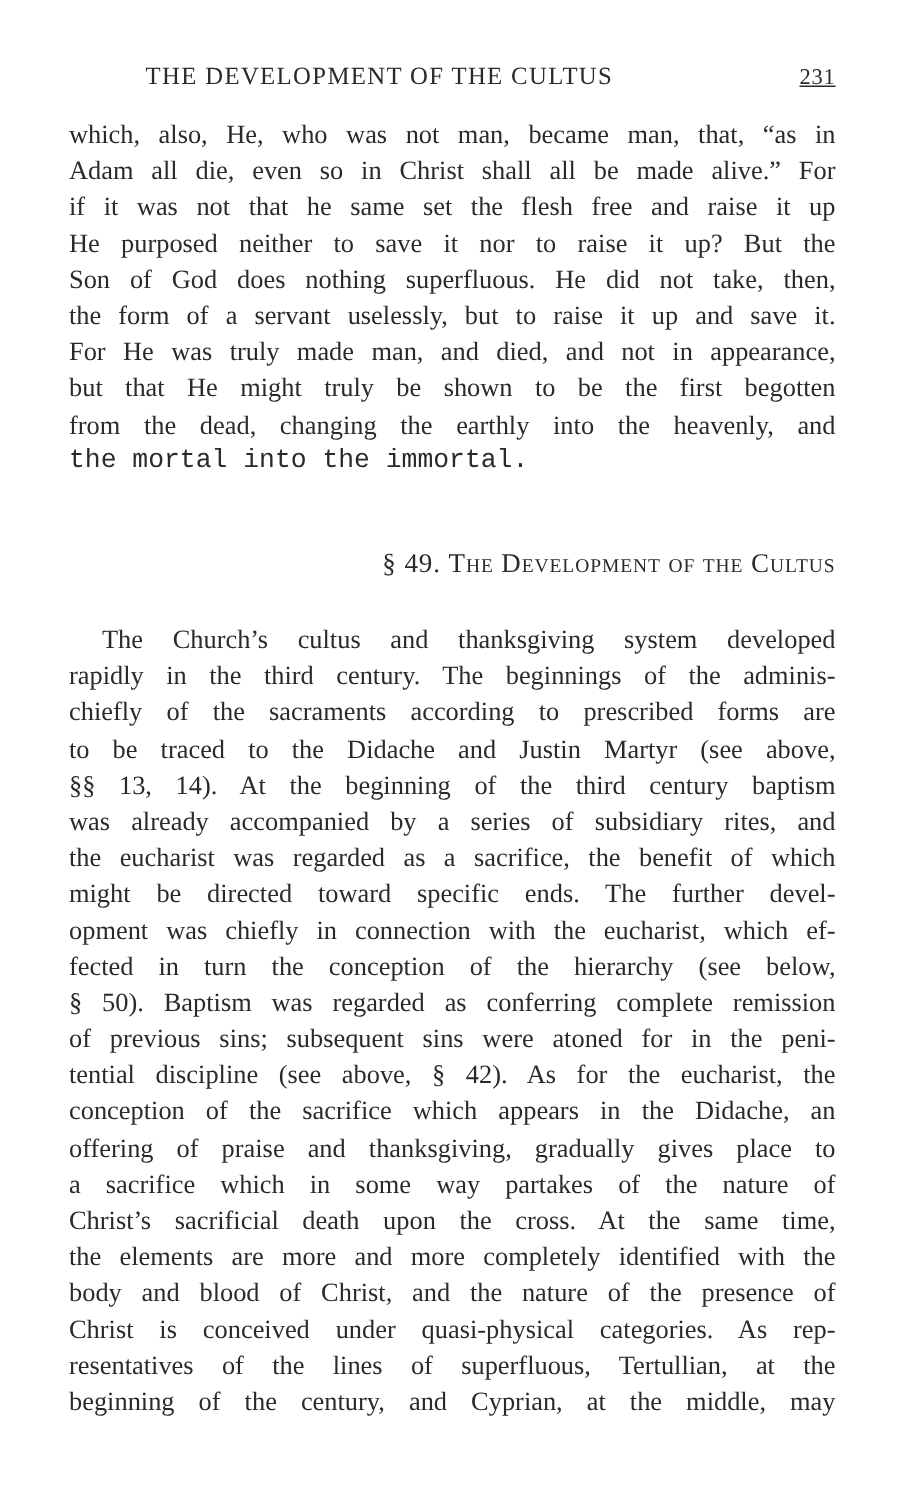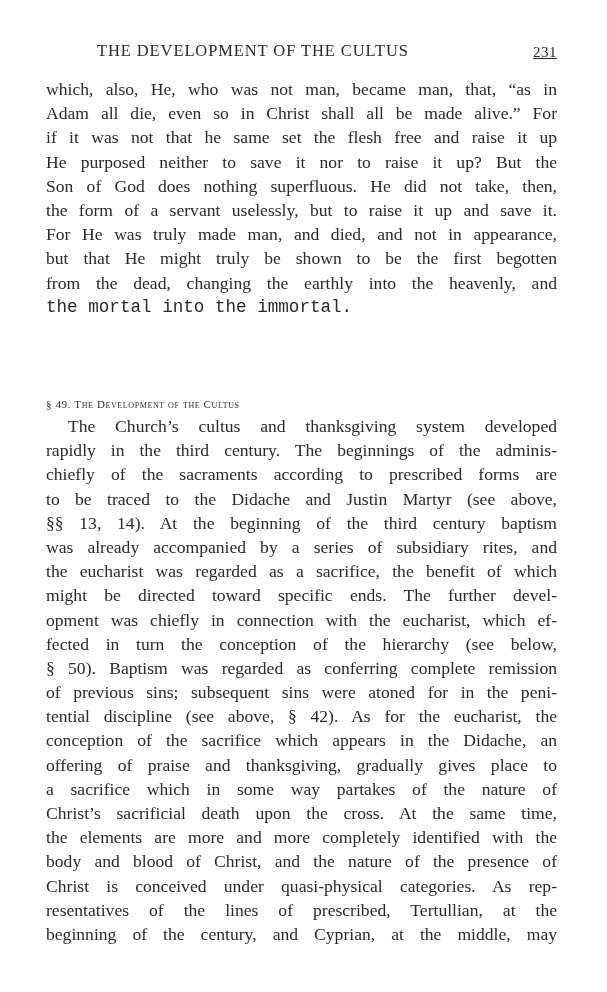--- a/index.html
+++ b/index.html
@@ -57,25 +57,25 @@
     .line.last {
       text-align-last: left;
       font-family: Liberation Mono, monospace;
     }
     .line.indent {
       padding-left: 22px;
     }
     #para1 { top: 77px; }
     .section-heading {
       position: absolute;
-      top: 392px;
+      top: 363px;
       left: 46px;
       width: 511px;
-      text-align: left;
-      font-size: 11px;
+      text-align: right;
+      font-size: 18px;
       line-height: 24px;
       letter-spacing: 0.6px;
     }
     .section-heading .sc {
       font-variant: small-caps;
     }
     #para2 { top: 414px; }
   </style>
 </head>
 <body>
@@ -117,15 +117,15 @@
   <span class="line">§ 50).  Baptism was regarded as conferring complete remission</span>
   <span class="line">of previous sins; subsequent sins were atoned for in the peni-</span>
   <span class="line">tential discipline (see above, § 42).  As for the eucharist, the</span>
   <span class="line">conception of the sacrifice which appears in the Didache, an</span>
   <span class="line">offering of praise and thanksgiving, gradually gives place to</span>
   <span class="line">a sacrifice which in some way partakes of the nature of</span>
   <span class="line">Christ’s sacrificial death upon the cross.  At the same time,</span>
   <span class="line">the elements are more and more completely identified with the</span>
   <span class="line">body and blood of Christ, and the nature of the presence of</span>
   <span class="line">Christ is conceived under quasi-physical categories.  As rep-</span>
-  <span class="line">resentatives of the lines of prescribed, Tertullian, at the</span>
+  <span class="line">resentatives of the lines of superfluous, Tertullian, at the</span>
   <span class="line">beginning of the century, and Cyprian, at the middle, may</span>
 </div>
 
 </body></html>

